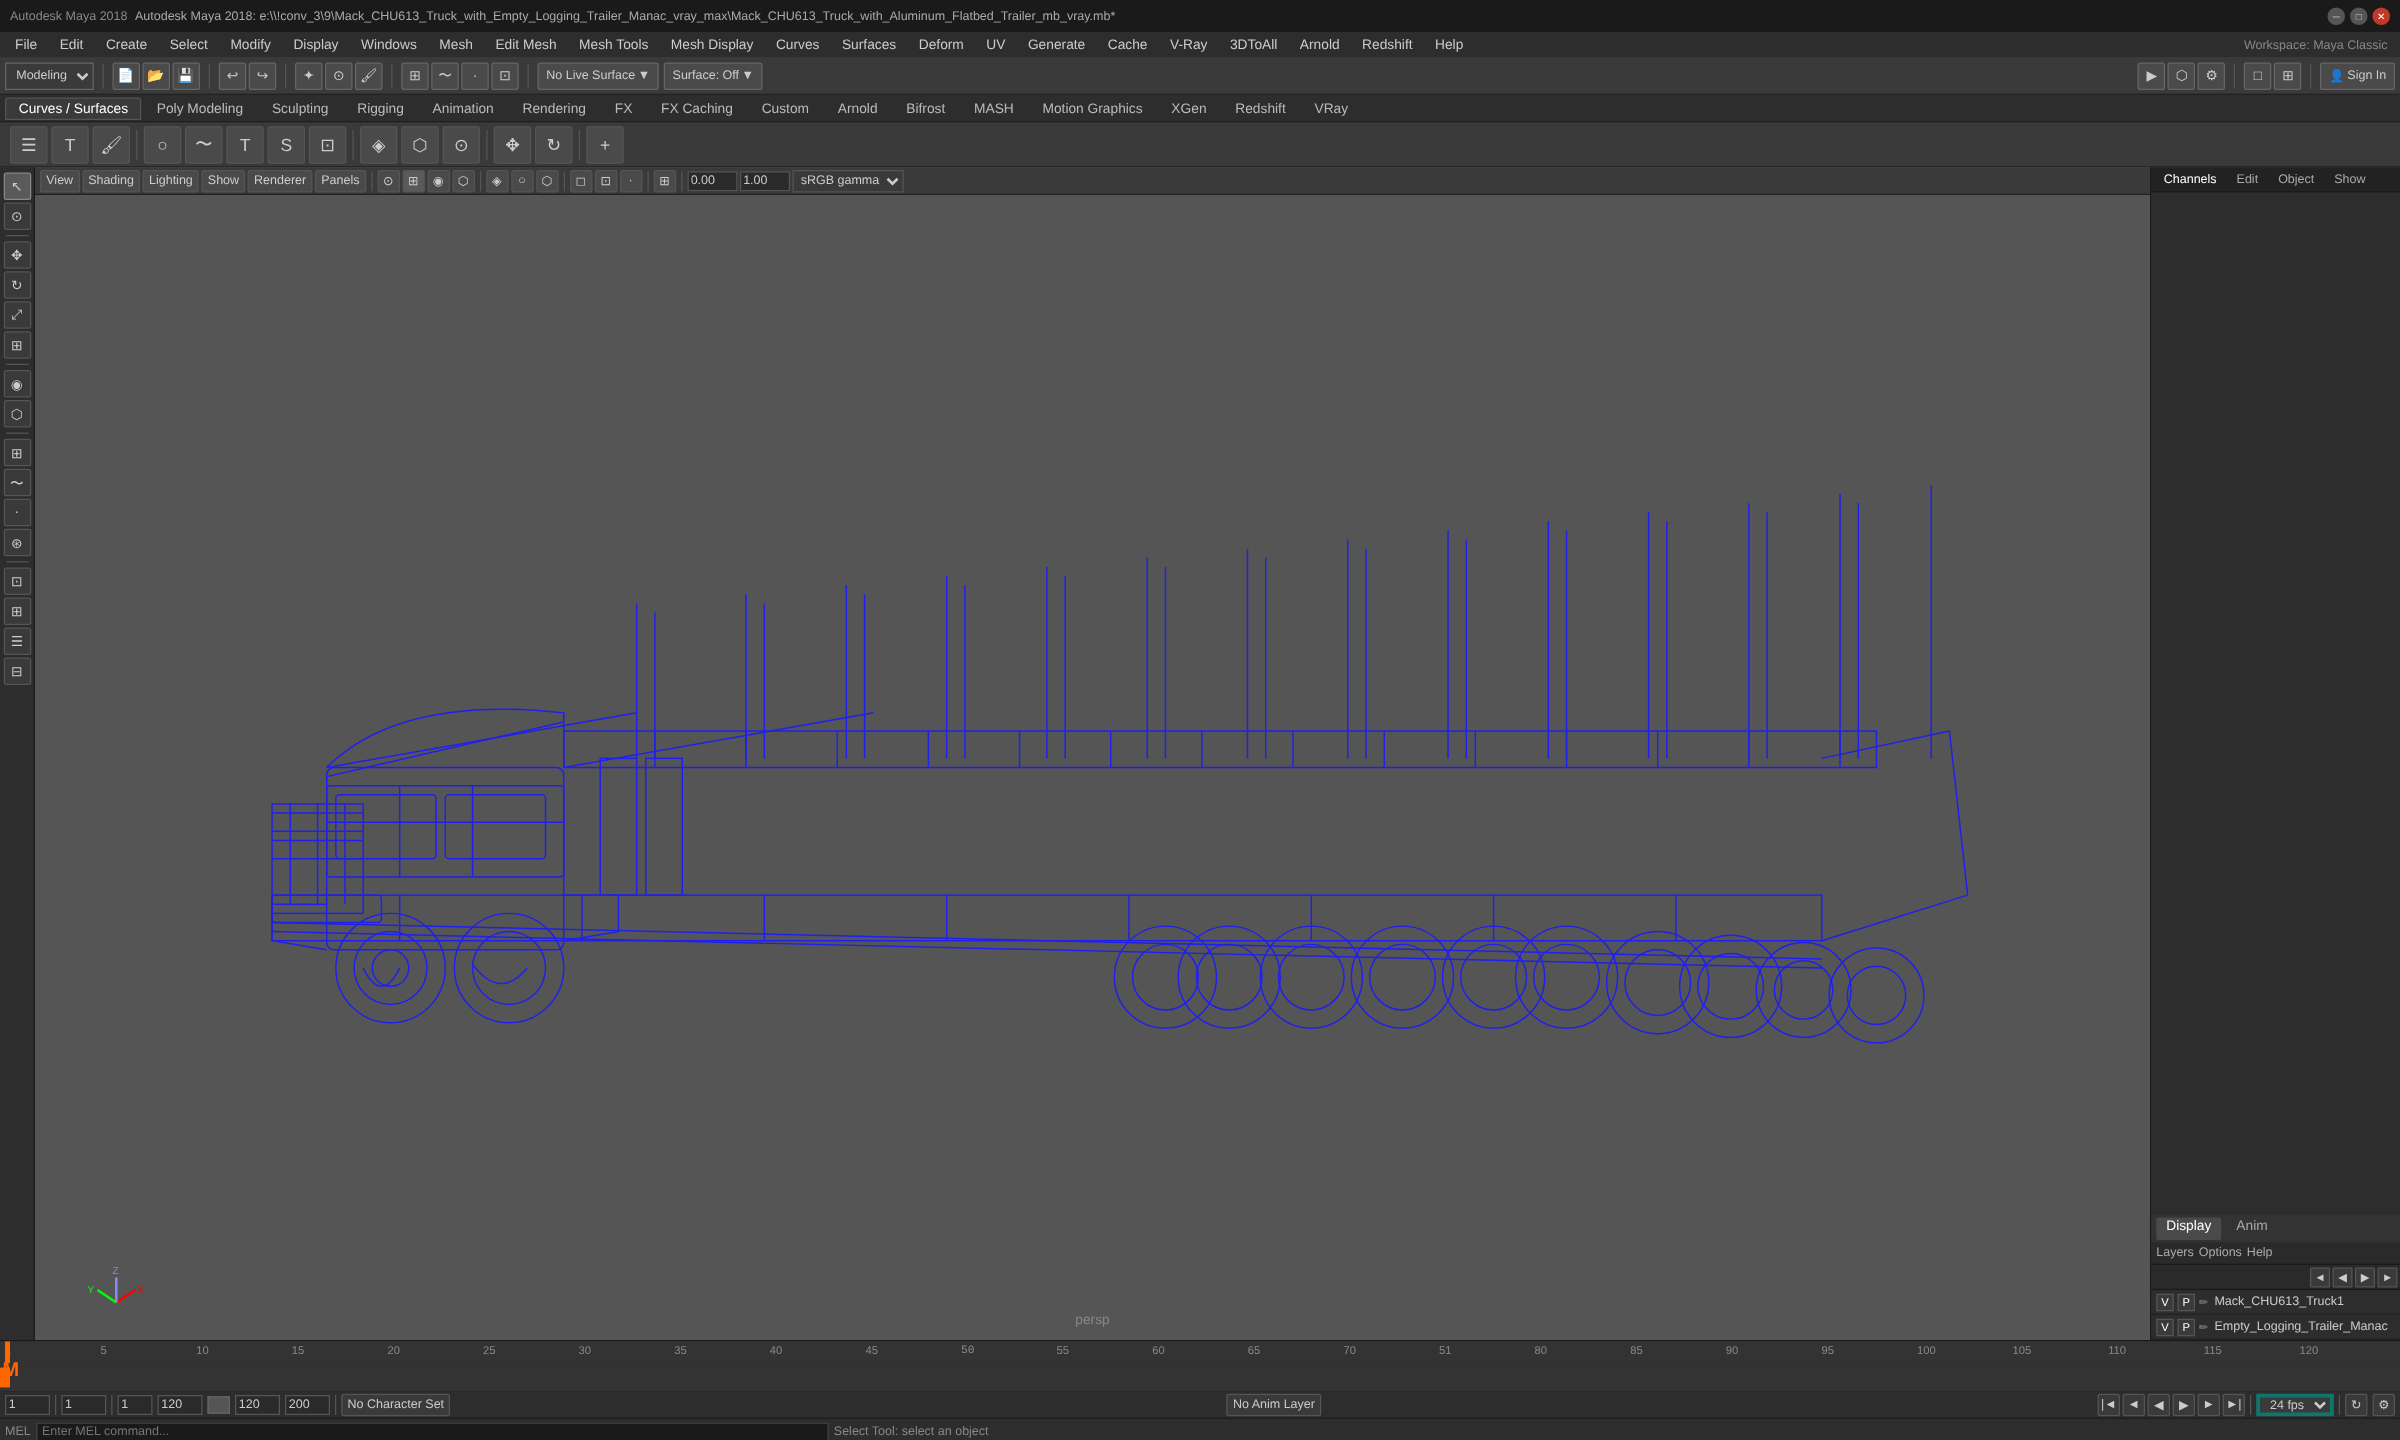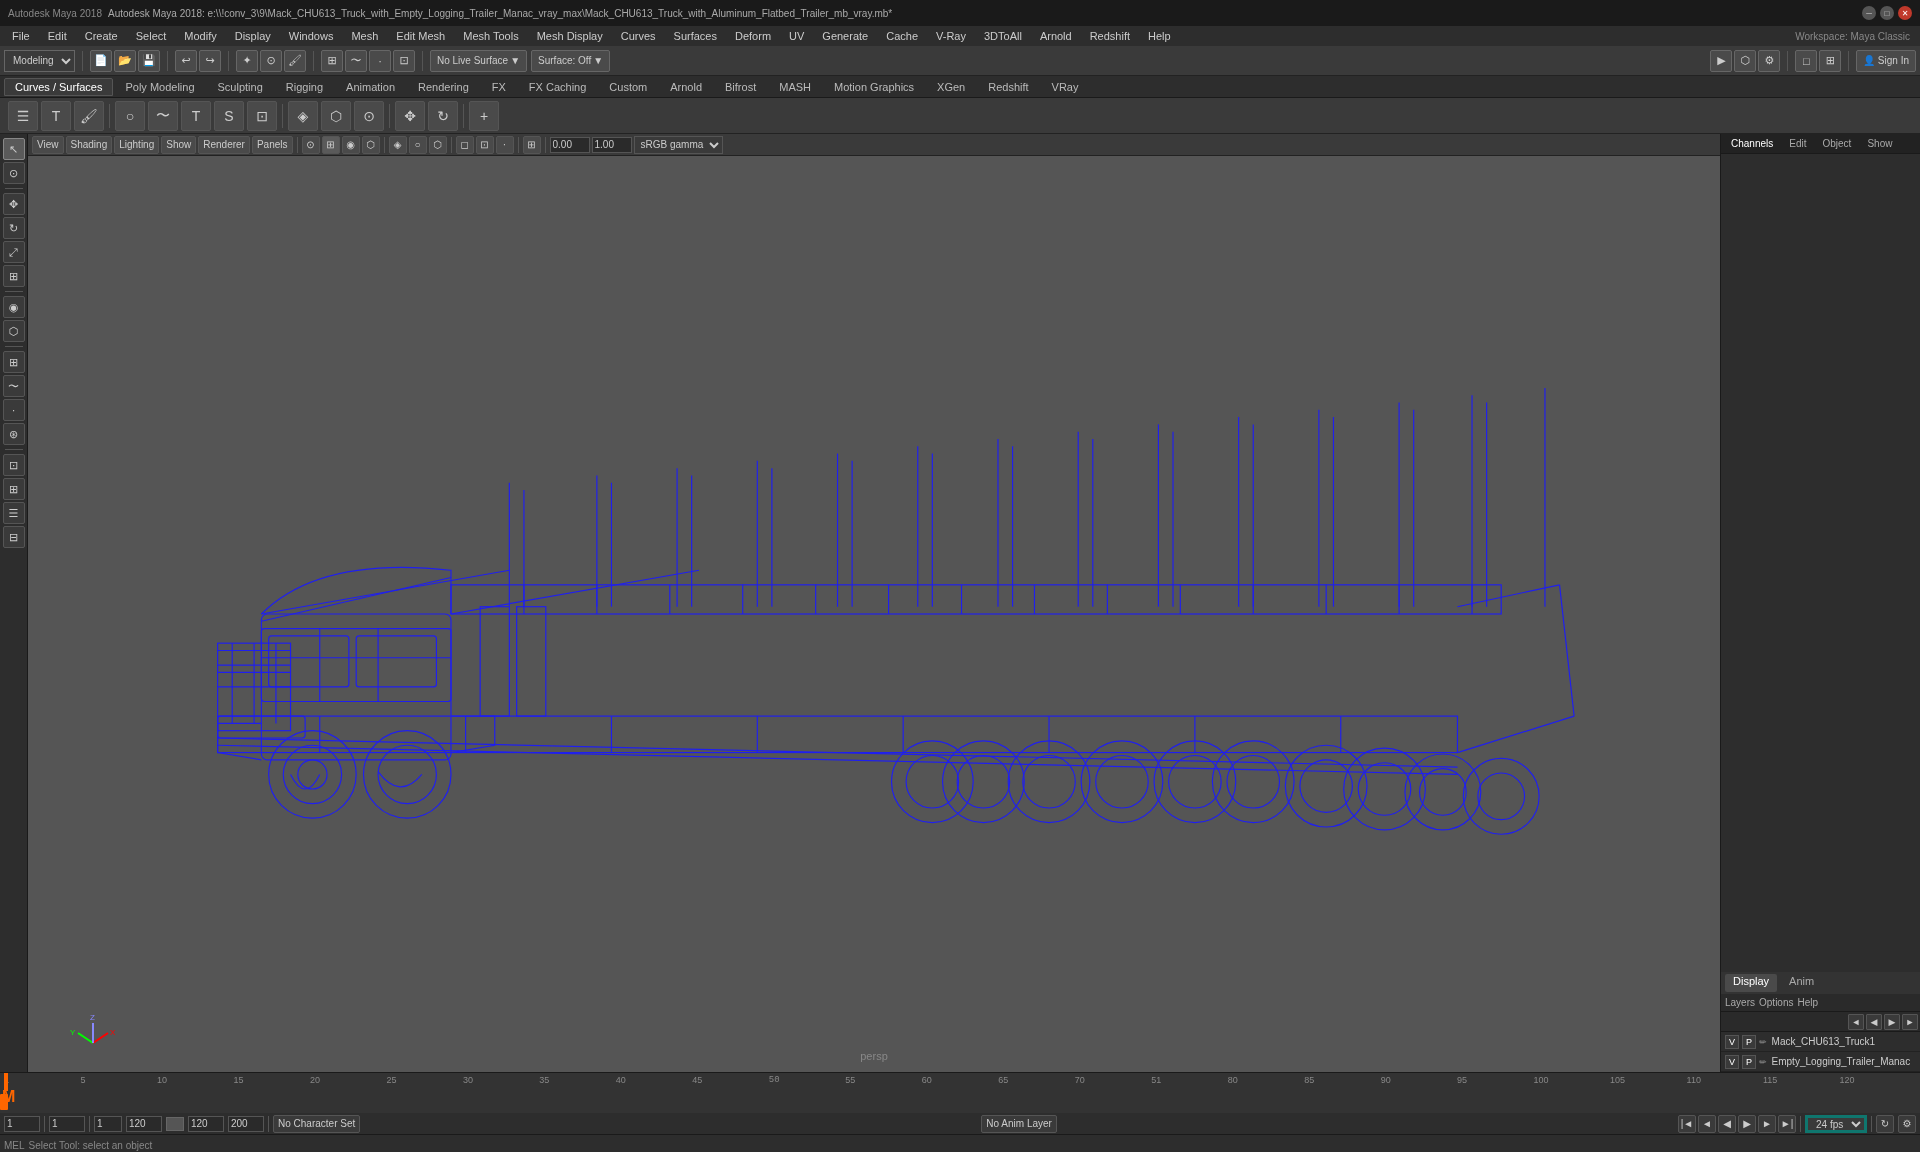--- a/index.html
+++ b/index.html
@@ -656,16 +656,17 @@
   </select>
 
   <div class="bt-sep"></div>
 
   <div class="play-btn">↻</div>
   <div class="play-btn">⚙</div>
 </div>
 
 <div id="command-line">
   <span class="cl-label">MEL</span>
+  <input id="cl-input" placeholder="Enter MEL command..." style="">
   <span class="cl-status">Select Tool: select an object</span>
 </div>
 
 <div id="m-logo">M</div>
 
 </body></html>

